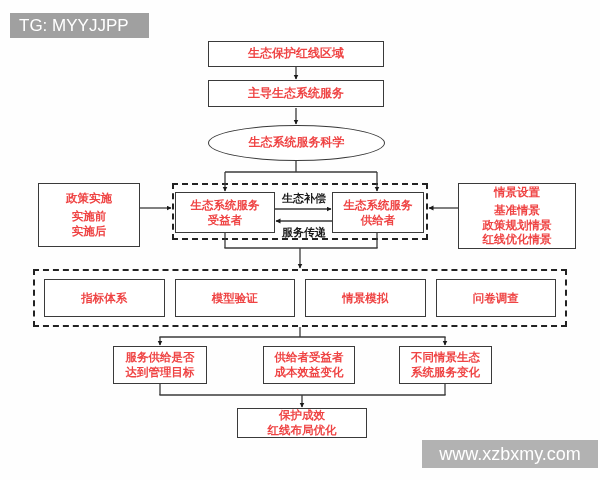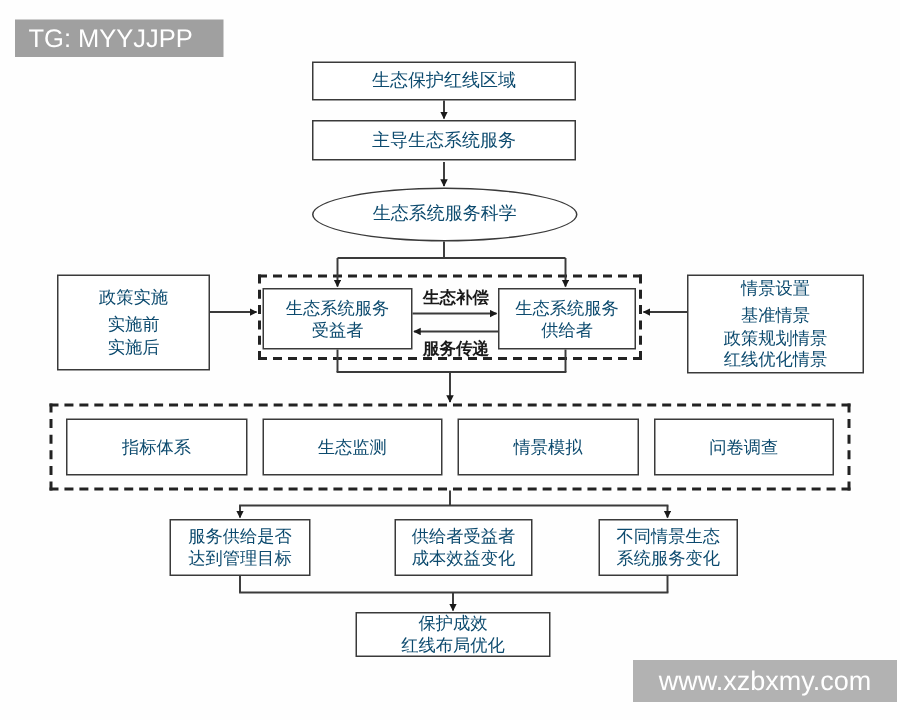--- a/index.html
+++ b/index.html
@@ -12,22 +12,22 @@
     overflow: hidden;
   }
   .bx {
     position: absolute;
     border: 1.5px solid #3a3a3a;
     background: #ffffff;
     display: flex;
     align-items: center;
     justify-content: center;
     text-align: center;
-    font-weight: normal;
-    color: #0c4a6e;
+    font-weight: bold;
+    color: #ef4444;
     white-space: pre-line;
     line-height: 1.28;
     font-size: 12px;
     z-index: 3;
     box-sizing: border-box;
   }
   .bx.small { font-size: 11.5px; }
   .ellipse { border-radius: 50%; }
   .dashed {
     position: absolute;
@@ -127,21 +127,21 @@
 供给者</div>
 
   <div class="free-label" style="left:275px; top:191px; width:58px;">生态补偿</div>
 
   <div class="free-label" style="left:273px; top:225px; width:62px;">服务传递</div>
 
   <div class="dashed" style="left:33px; top:269px; width:534px; height:58px;"></div>
 
   <div class="methods-row">
     <div class="bx small">指标体系</div>
-    <div class="bx small">生态监测</div>
+    <div class="bx small">模型验证</div>
     <div class="bx small">情景模拟</div>
     <div class="bx small">问卷调查</div>
   </div>
 
   <div class="bx small" style="left:113px; top:346px; width:94px; height:38px;">服务供给是否
 达到管理目标</div>
 
   <div class="bx small" style="left:263px; top:346px; width:92px; height:38px;">供给者受益者
 成本效益变化</div>
 

